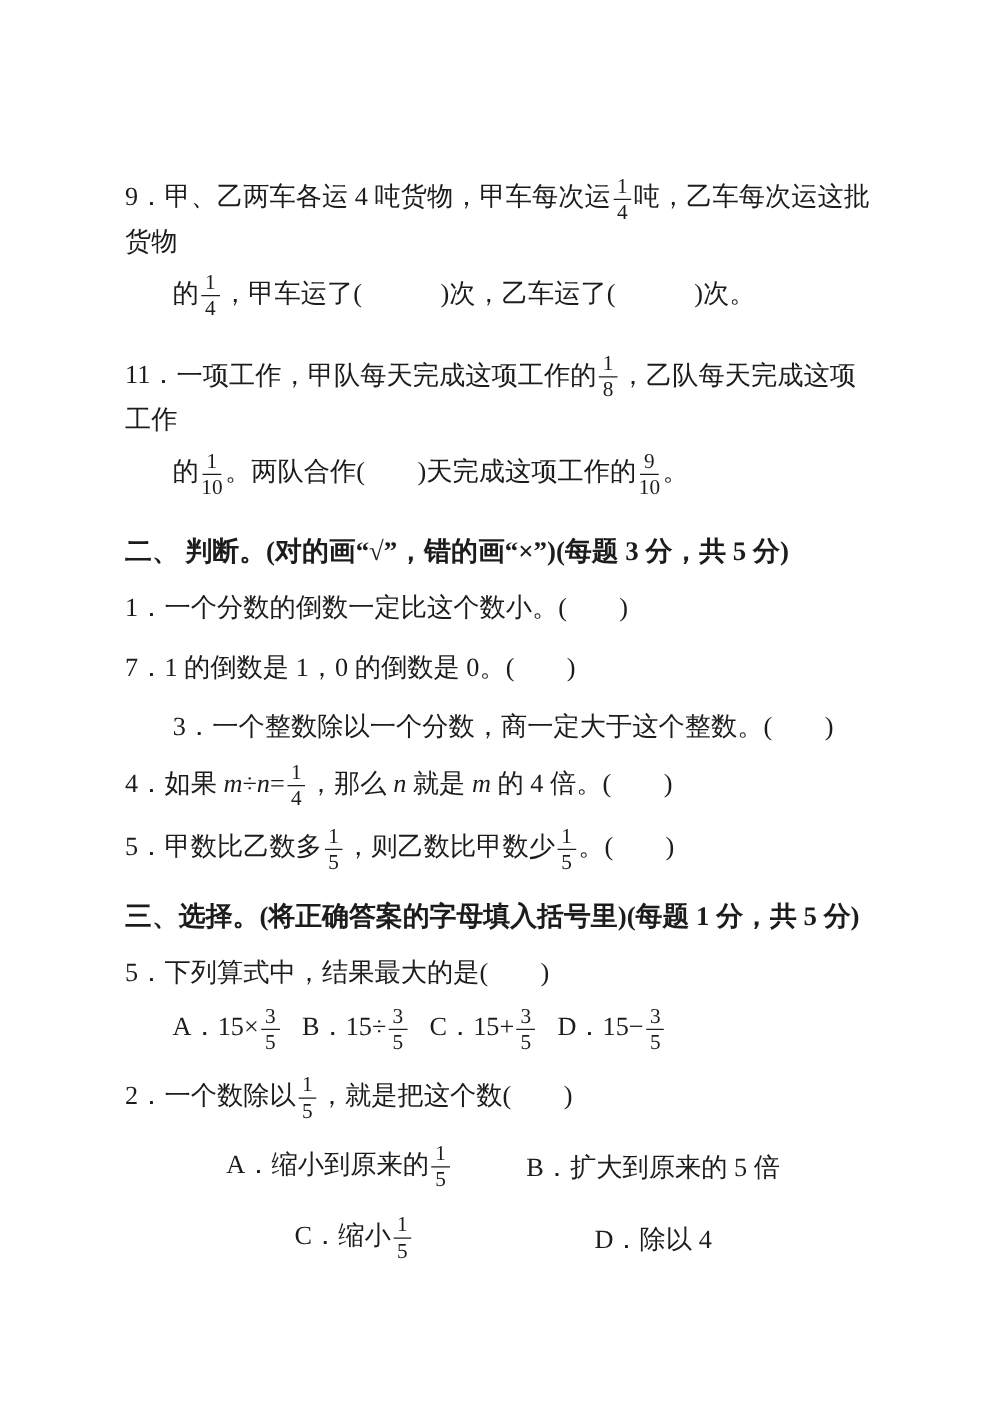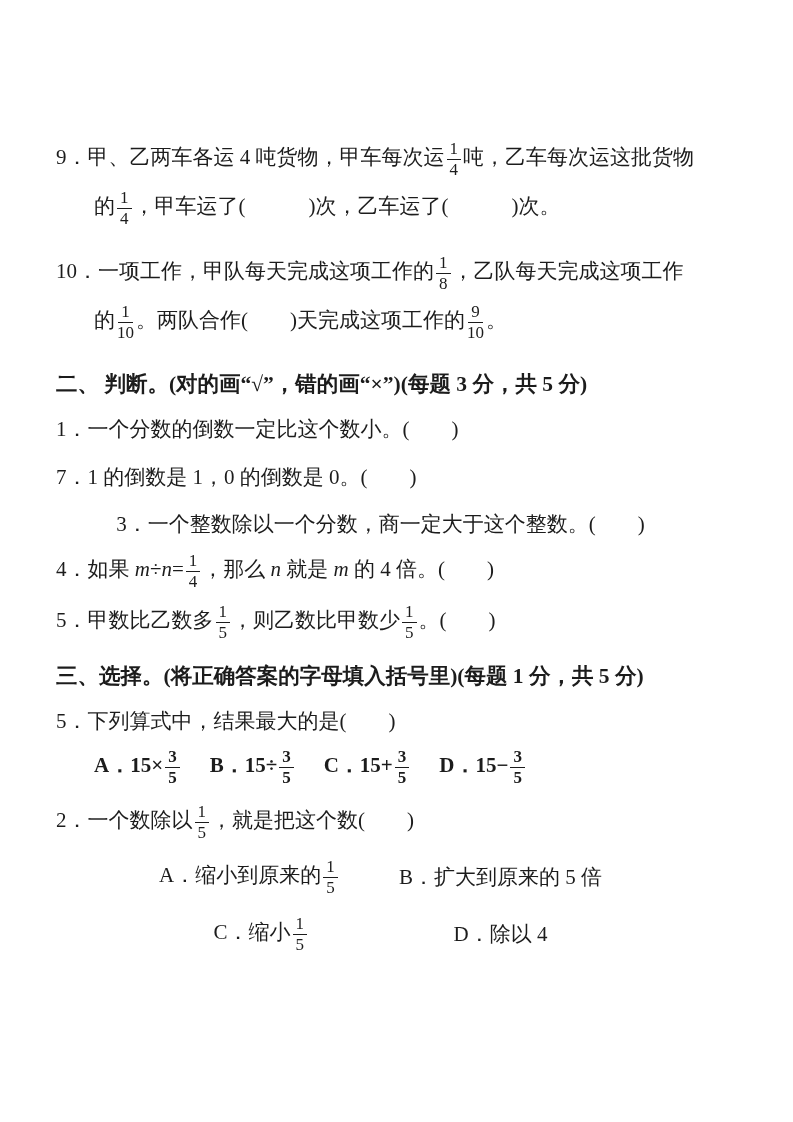--- a/index.html
+++ b/index.html
@@ -6,21 +6,21 @@
     margin: 0;
     padding: 0;
     background: #ffffff;
   }
   .page {
     position: relative;
     box-sizing: border-box;
     width: 793px;
     height: 1122px;
     background: #ffffff;
-    padding: 140px 88px 0 56px;
+    padding: 140px 88px 0 100px;
     font-family: "Liberation Serif", "DejaVu Serif", serif;
     font-size: 21px;
     line-height: 1.35;
     color: #1c1c1c;
     overflow: hidden;
   }
   section { display: block; }
   .line {
     white-space: pre-wrap;
   }
@@ -40,21 +40,21 @@
     font-size: 17px;
     line-height: 1.06;
     margin: 0 2px;
   }
   .frac .num {
     border-bottom: 1.5px solid currentColor;
     padding: 0 3px 1px 3px;
   }
   .frac .den { padding-top: 1px; }
   
-  .optrow { display: flex; gap: 28px; align-items: center; font-weight: bold; }
+  .optrow { display: flex; gap: 16px; align-items: center; }
   
   .cols { display: flex; align-items: center; justify-content: center; }
   .cols .col1 { width: 240px; flex: 0 0 240px; }
   
   .mb10 { margin-bottom: 10px; }
   .mb12 { margin-bottom: 12px; }
   .mb14 { margin-bottom: 14px; text-align: center; }
   .mb16 { margin-bottom: 16px; }
   .mb18 { margin-bottom: 18px; }
   .mb20 { margin-bottom: 20px; }
@@ -64,21 +64,21 @@
 </style>
 </head>
 <body>
 
 <div class="page">
 
   <section>
     <div class="line mb10"><span>9．</span><span>甲、乙两车各运 4 吨货物，甲车每次运<span class="frac"><span class="num">1</span><span class="den">4</span></span>吨，乙车每次运这批货物</span></div>
     <div class="line indent mb26">的<span class="frac"><span class="num">1</span><span class="den">4</span></span>，甲车运了(　　　)次，乙车运了(　　　)次。</div>
 
-    <div class="line mb10"><span>10．</span><span>一项工作，甲队每天完成这项工作的<span class="frac"><span class="num">1</span><span class="den">8</span></span>，乙队每天完成这项工作</span></div>
+    <div class="line mb10"><span>11．</span><span>一项工作，甲队每天完成这项工作的<span class="frac"><span class="num">1</span><span class="den">8</span></span>，乙队每天完成这项工作</span></div>
     <div class="line indent mb28">的<span class="frac"><span class="num">1</span><span class="den">10</span></span>。两队合作(　　)天完成这项工作的<span class="frac"><span class="num">9</span><span class="den">10</span></span>。</div>
   </section>
 
   <section>
     <h2 class="sec-title mb16">二、 判断。(对的画“√”，错的画“×”)(每题 3 分，共 5 分)</h2>
     <div class="line mb20">1．一个分数的倒数一定比这个数小。(　　)</div>
     <div class="line mb18">7．1 的倒数是 1，0 的倒数是 0。(　　)</div>
     <div class="line mb14">3．一个整数除以一个分数，商一定大于这个整数。(　　)</div>
     <div class="line mb12">4．如果 <i>m</i>÷<i>n</i>=<span class="frac"><span class="num">1</span><span class="den">4</span></span>，那么 <i>n</i> 就是 <i>m</i> 的 4 倍。(　　)</div>
     <div class="line mb20">5．甲数比乙数多<span class="frac"><span class="num">1</span><span class="den">5</span></span>，则乙数比甲数少<span class="frac"><span class="num">1</span><span class="den">5</span></span>。(　　)</div>

